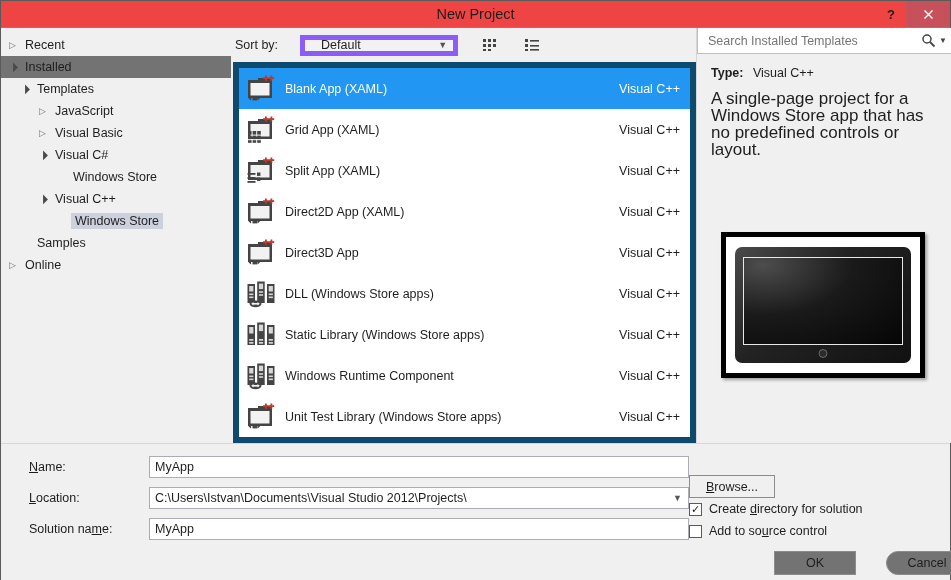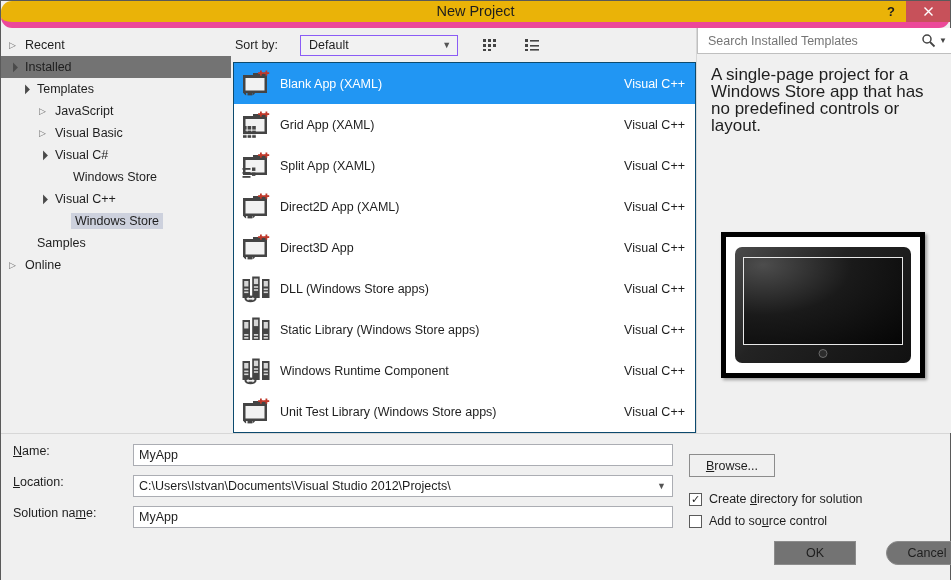--- a/index.html
+++ b/index.html
@@ -16,23 +16,23 @@
     background: #f0f0f0;
     border: 1px solid #5a5a5a;
     display: flex; flex-direction: column;
   }
 
   
   #titlebar {
     position: relative;
     height: 27px;
     min-height: 27px;
-    background: #eab308;
-    border-bottom: 6px solid #ec4899;
-    display: flex; align-items: center; border-radius: 11px;
+    background: #ef4444;
+    border-bottom: 1px solid #ec4899;
+    display: flex; align-items: center;
   }
   #title-text {
     position: absolute;
     left: 0; right: 0;
     text-align: center;
     font-size: 14.5px;
     color: #1e1e1e;
     line-height: 27px;
   }
   #titlebar-buttons {
@@ -107,40 +107,40 @@
     height: 34px;
     display: flex; align-items: center;
     padding-left: 4px;
     gap: 22px;
   }
   #sortby-label { font-size: 12.5px; color: #1e1e1e; }
   #sort-select {
     position: relative;
     width: 158px; height: 21px;
     background: #f2f2f2;
-    border: 1px solid #8b5cf6;
-    display: flex; align-items: center;
-    padding-left: 8px;
+    border: 5px solid #8b5cf6;
+    display: flex; align-items: center;
+    padding-left: 16px;
     font-size: 12.5px; color: #1e1e1e;
     cursor: pointer;
   }
   #sort-select .chev {
     position: absolute; right: 6px;
     font-size: 9px; color: #555;
   }
   .viewmode-btn {
     width: 20px; height: 20px;
     display: flex; align-items: center; justify-content: center;
     cursor: pointer;
   }
 
   #template-list {
     flex: 1;
     margin: 0 0 0 2px;
-    border: 1px solid #0c4a6e;
+    border: 6px solid #0c4a6e;
     background: #ffffff;
     overflow: hidden;
   }
   .tpl-row {
     height: 41px;
     display: flex; align-items: center;
     padding: 0 10px 0 6px;
     cursor: pointer;
   }
   .tpl-row.selected {
@@ -245,24 +245,24 @@
   
   #bottom-area {
     height: 148px;
     min-height: 148px;
     border-top: 1px solid #d7d7d7;
     background: #f0f0f0;
     position: relative;
     padding: 10px 0 0 0;
   }
   .form-row {
-    display: flex; align-items: flex-start;
+    display: flex; align-items: center;
     height: 25px;
     margin-bottom: 6px;
-    padding-left: 12px;
+    padding-left: 28px;
   }
   .form-label {
     width: 120px; min-width: 120px;
     font-size: 12.5px; color: #1e1e1e;
   }
   .form-label u { text-decoration: underline; }
   .text-input {
     width: 540px; height: 22px;
     background: #ffffff;
     border: 1px solid #abadb3;
@@ -281,21 +281,21 @@
     font-size: 12.5px; color: #1e1e1e;
     cursor: text;
   }
   .combo-input .chev {
     position: absolute; right: 6px;
     font-size: 9px; color: #555;
     cursor: pointer;
   }
   #browse-btn {
     position: absolute;
-    left: 688px; top: 20px;
+    left: 688px; top: 31px;
     width: 86px; height: 23px;
     background: #f0f0f0;
     border: 1px solid #8c8c8c;
     font-family: "Liberation Sans", sans-serif;
     font-size: 12.5px; color: #1e1e1e;
     cursor: pointer;
   }
   #browse-btn u { text-decoration: underline; }
   .checkbox-row {
     position: absolute;
@@ -658,20 +658,24 @@
         <input id="search-input" type="text" placeholder="Search Installed Templates" style="">
         <span id="search-icon-wrap">
           <svg width="15" height="15" viewBox="0 0 15 15">
             <circle cx="6" cy="6" r="4" stroke="#444" stroke-width="1.5" fill="none"></circle>
             <path d="M9 9 L13.5 13.5" stroke="#444" stroke-width="1.8" fill="none"></path>
           </svg>
           <span style="font-size:8px;color:#444;">▼</span>
         </span>
       </div>
       <div id="detail-pane">
+        <div id="type-line">
+          <b>Type:</b>
+          <span id="type-value">Visual C++</span>
+        </div>
         <div id="desc-text">A single-page project for a Windows Store app that has no predefined controls or layout.</div>
         <div id="preview-frame">
           <div id="preview-device">
             <div id="preview-screen"></div>
             <div id="preview-home"></div>
           </div>
         </div>
       </div>
     </div>
   </div>

